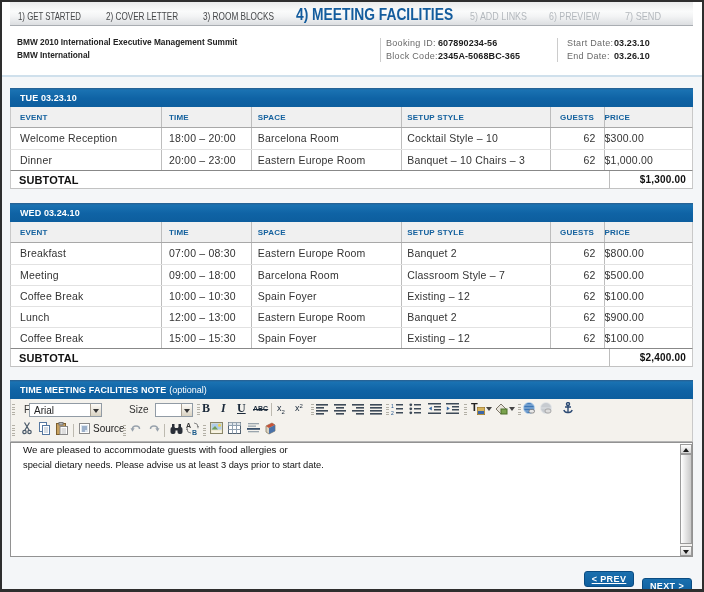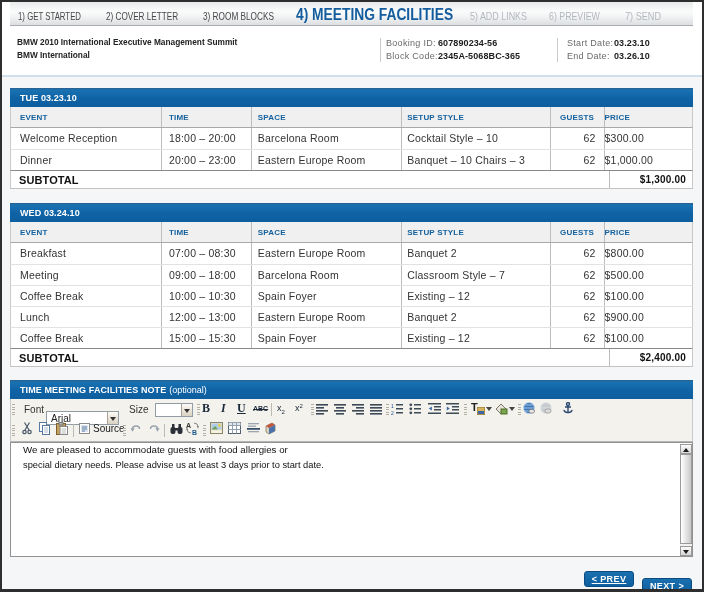--- a/index.html
+++ b/index.html
@@ -176,21 +176,21 @@
         <div class="s1">SUBTOTAL</div>
         <div class="s2">$2,400.00</div>
       </div>
   </div>
 
   <div id="notebar"><b style="letter-spacing:0.1px;">TIME MEETING FACILITIES NOTE</b><span style="margin-left:3px;letter-spacing:0px;">(optional)</span></div>
   <div id="toolbar">
 
     <div class="grip" style="left:1px;top:5px;"></div>
     <div class="tlabel" style="left:13px;top:5px;">Font</div>
-    <div class="combo" style="left:35px;width:71px;margin-top:8px;">
+    <div class="combo" style="left:18px;width:71px;">
         <span class="ctext">Arial</span>
         <span class="arr"></span>
       </div>
     <div class="tlabel" style="left:118px;top:5px;">Size</div>
     <div class="combo" style="left:144px;width:36px;">
         <span class="arr"></span>
       </div>
     <div class="grip" style="left:186px;top:5px;"></div>
     <span class="ic" style="left:191px;top:2px;font-family:'Liberation Serif',serif;font-weight:bold;font-size:12px;color:#1b2a3a;">B</span>
     <span class="ic" style="left:210px;top:2px;font-family:'Liberation Serif',serif;font-style:italic;font-weight:bold;font-size:12px;color:#1b2a3a;">I</span>

